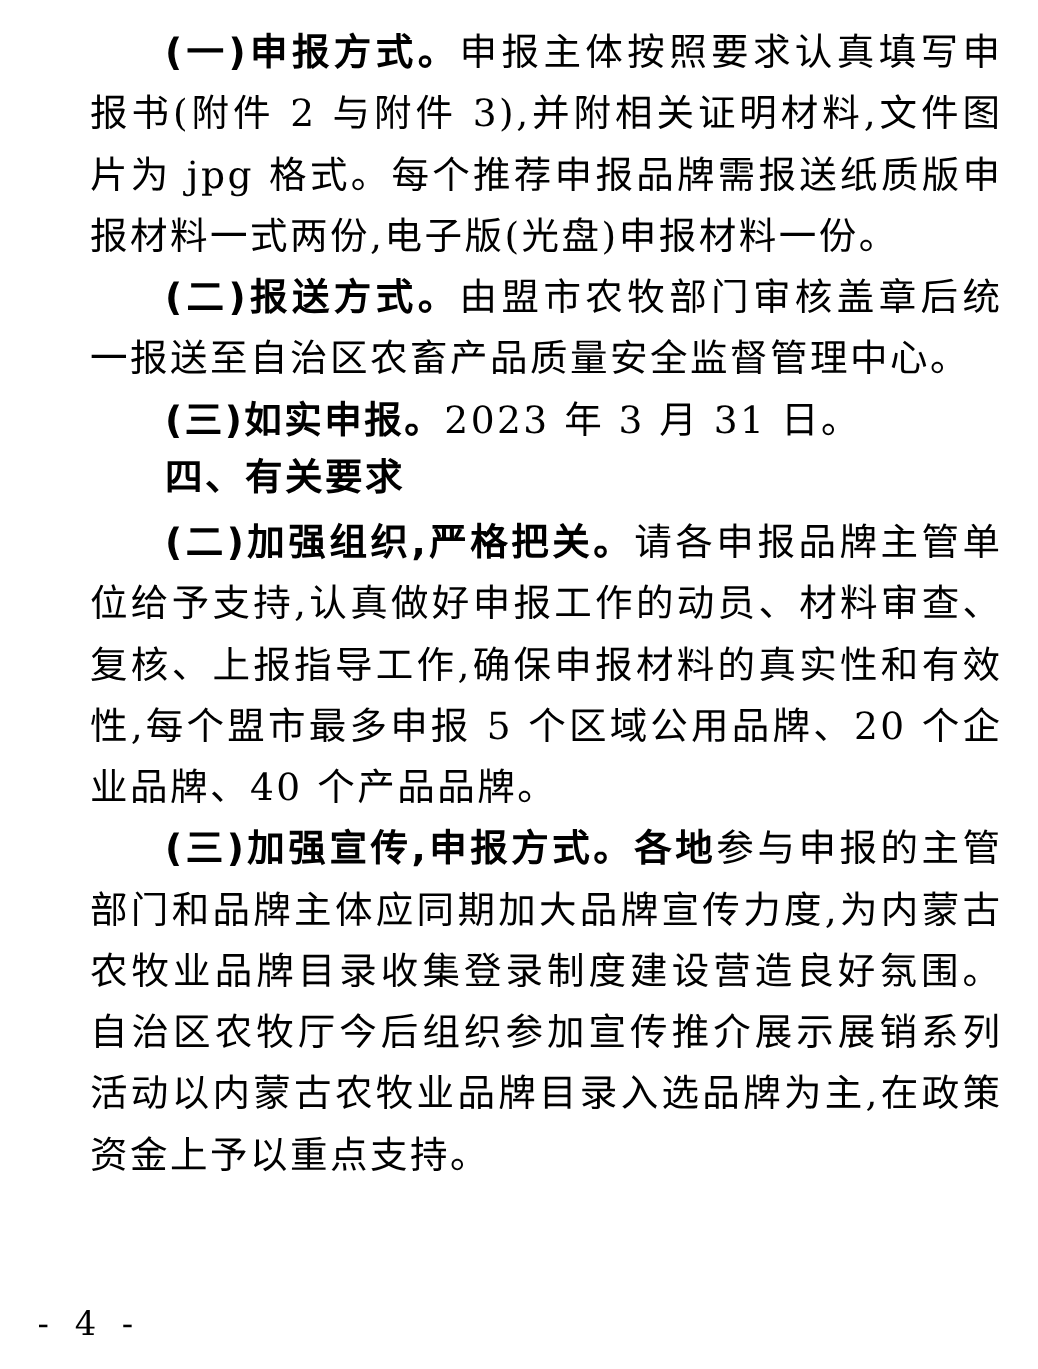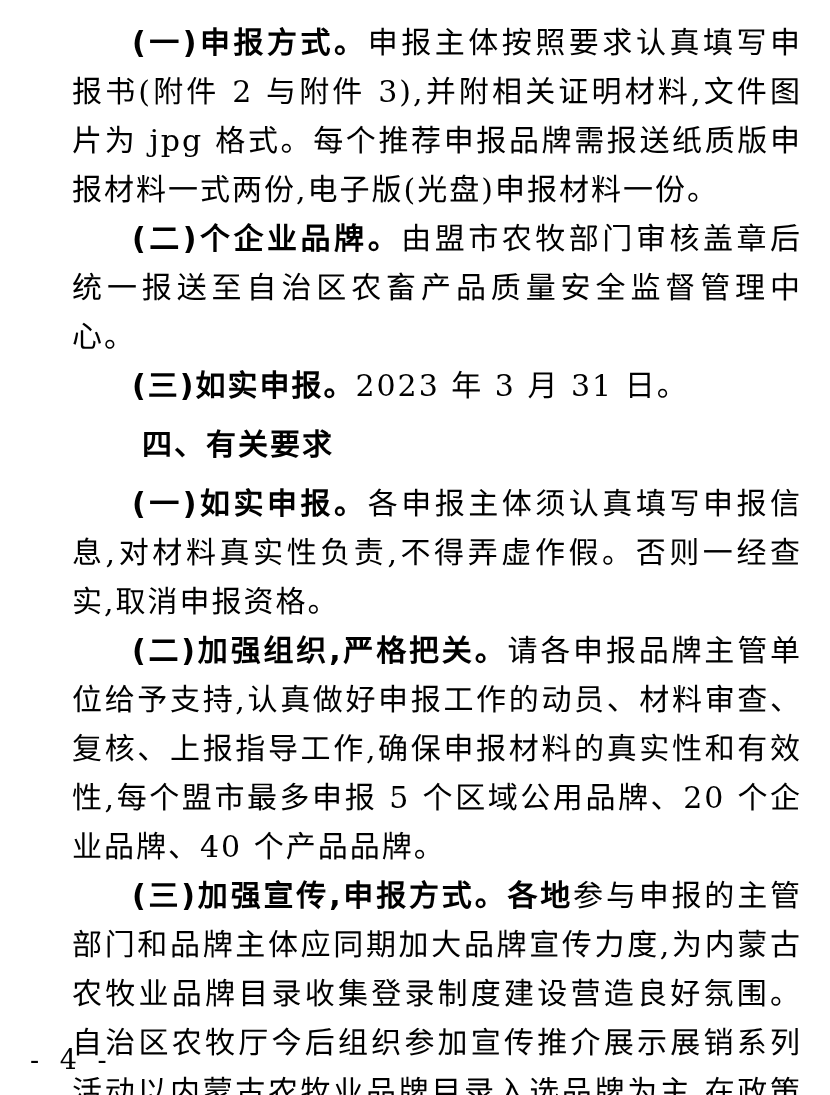--- a/index.html
+++ b/index.html
@@ -29,22 +29,22 @@
     letter-spacing: 2px;
     text-align: justify;
     text-justify: inter-character;
     text-indent: 2em;
   }
   .lead {
     font-family: "DejaVu Sans", "Liberation Sans", sans-serif;
     font-weight: bold;
   }
   .heading {
-    margin: 10px;
-    font-family: Liberation Serif, serif;
+    margin: 0;
+    font-family: Liberation Mono, monospace;
     font-weight: bold;
     font-size: 30px;
     line-height: 49px;
     letter-spacing: 2px;
     text-indent: 2em;
   }
   .page-footer {
     position: absolute;
     left: 30px;
     top: 1044px;
@@ -55,27 +55,26 @@
   }
 </style>
 </head>
 <body>
 
 <div class="page">
   <main class="content">
 
     <p class="para"><span class="lead">(一)申报方式。</span><span>申报主体按照要求认真填写申报书(附件 2 与附件 3),并附相关证明材料,文件图片为 jpg 格式。每个推荐申报品牌需报送纸质版申报材料一式两份,电子版(光盘)申报材料一份。</span></p>
 
-    <p class="para"><span class="lead">(二)个企业品牌。</span><span>由盟市农牧部门审核盖章后统一报送至自治区农畜产品质量安全监督管理中心。</span></p>
+    <p class="para"><span class="lead">(二)报送方式。</span><span>由盟市农牧部门审核盖章后统一报送至自治区农畜产品质量安全监督管理中心。</span></p>
 
     <p class="para"><span class="lead">(三)如实申报。</span><span>2023 年 3 月 31 日。</span></p>
 
     <h2 class="heading">四、有关要求</h2>
 
-    <p class="para"><span class="lead">(一)如实申报。</span><span>各申报主体须认真填写申报信息,对材料真实性负责,不得弄虚作假。否则一经查实,取消申报资格。</span></p>
 
     <p class="para"><span class="lead">(二)加强组织,严格把关。</span><span>请各申报品牌主管单位给予支持,认真做好申报工作的动员、材料审查、复核、上报指导工作,确保申报材料的真实性和有效性,每个盟市最多申报 5 个区域公用品牌、20 个企业品牌、40 个产品品牌。</span></p>
 
     <p class="para"><span class="lead">(三)加强宣传,申报方式。各地</span><span>参与申报的主管部门和品牌主体应同期加大品牌宣传力度,为内蒙古农牧业品牌目录收集登录制度建设营造良好氛围。自治区农牧厅今后组织参加宣传推介展示展销系列活动以内蒙古农牧业品牌目录入选品牌为主,在政策资金上予以重点支持。</span></p>
 
   </main>
 
   <footer class="page-footer">
     <span>- 4 -</span>
   </footer>

